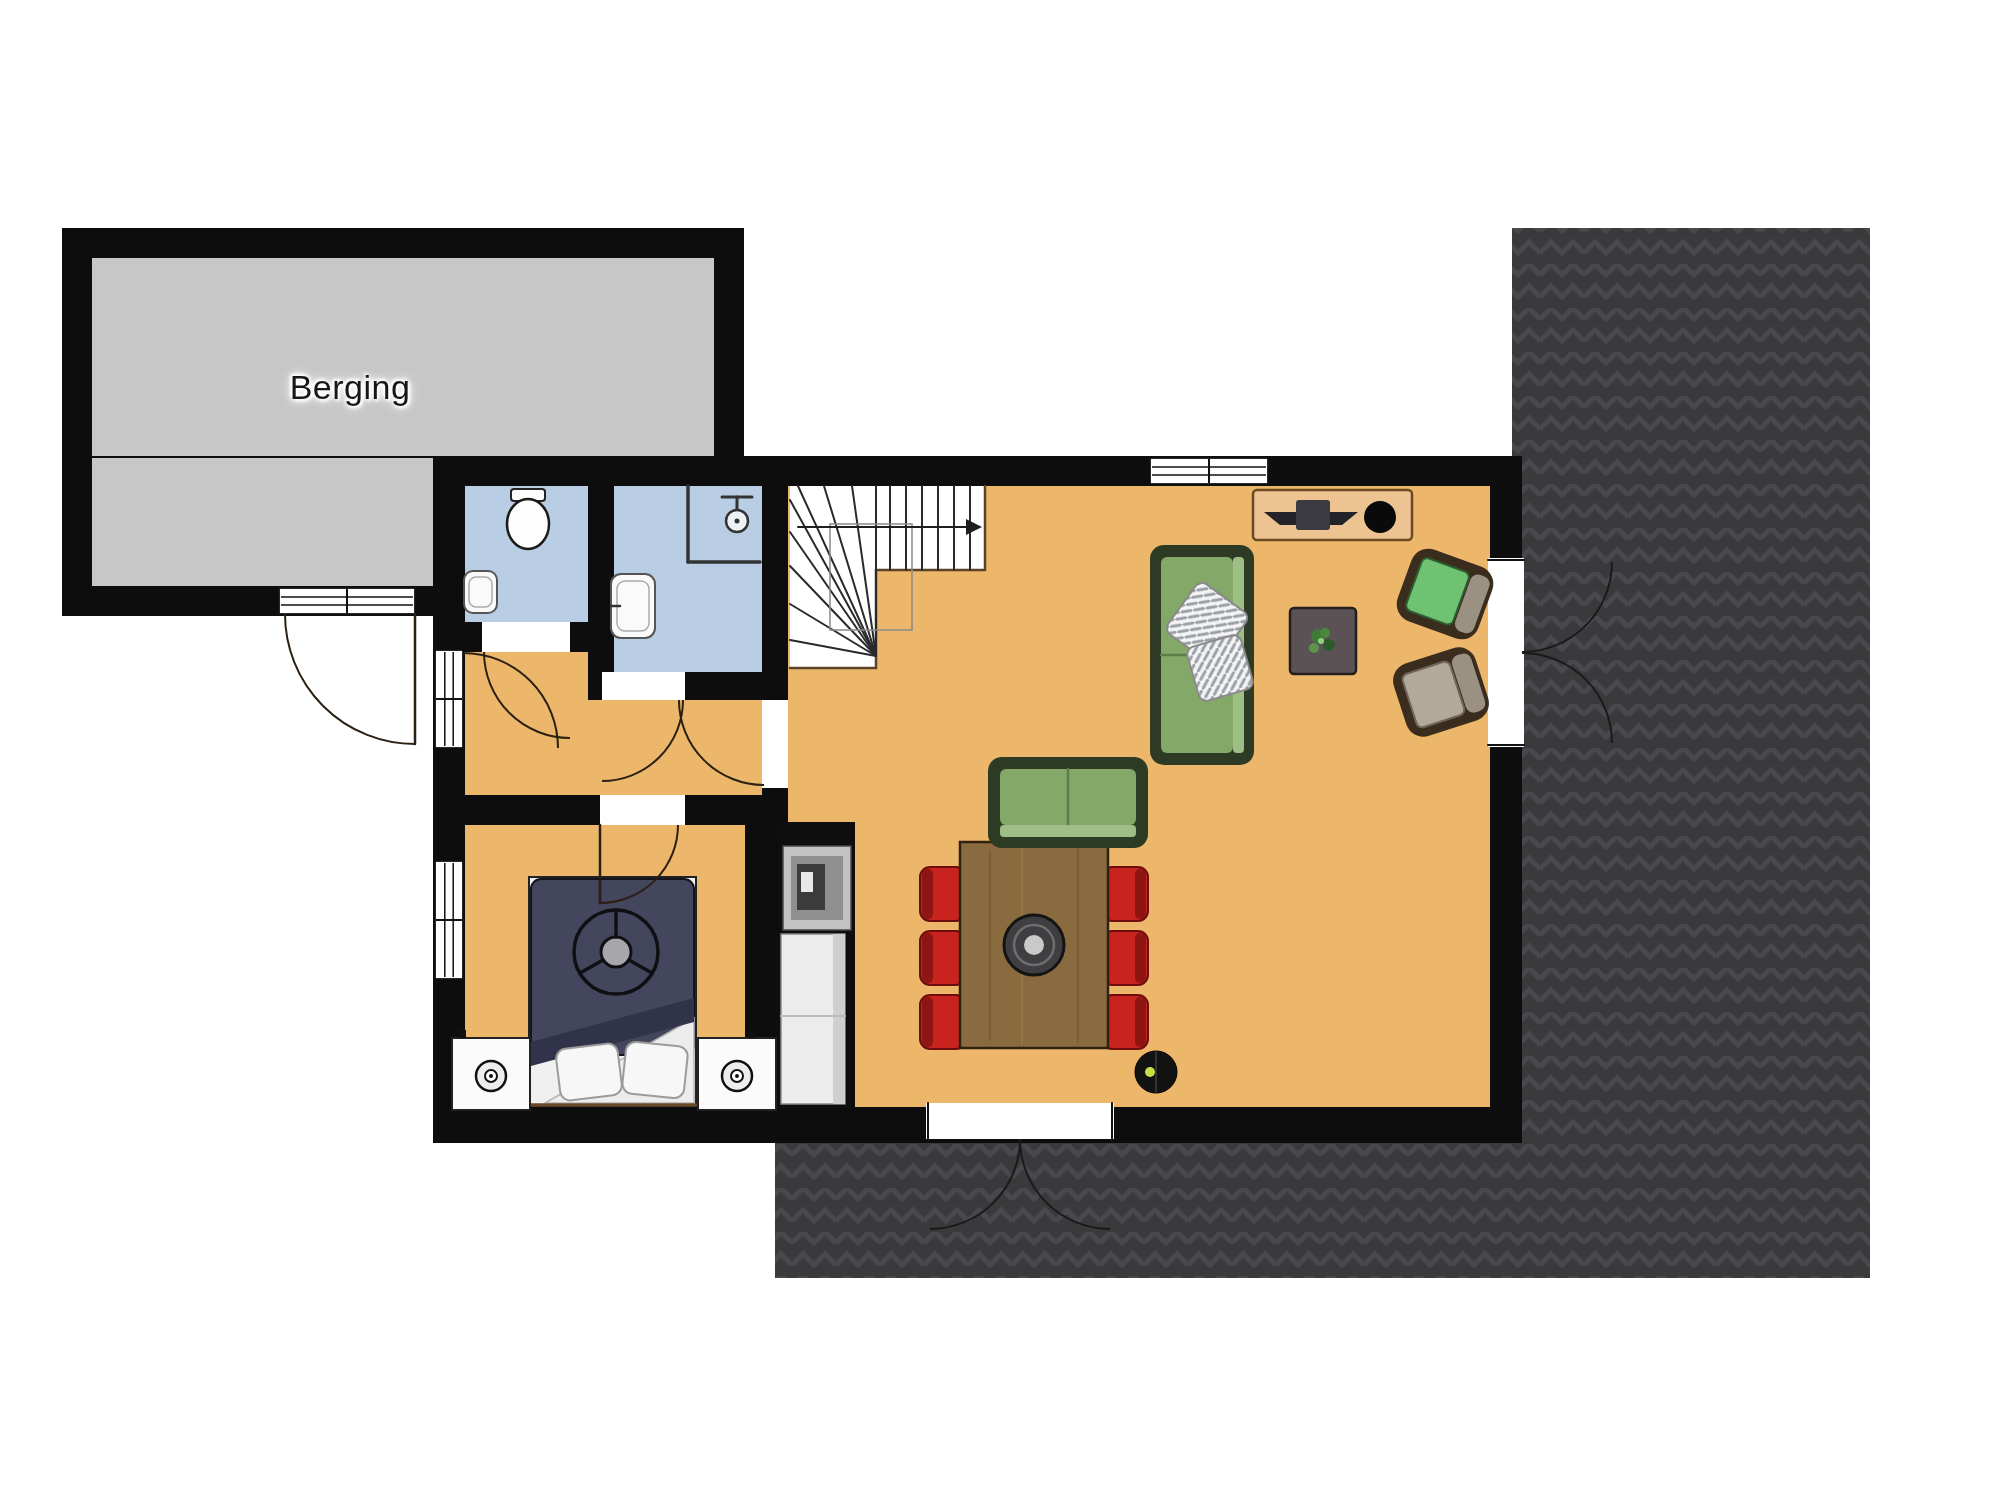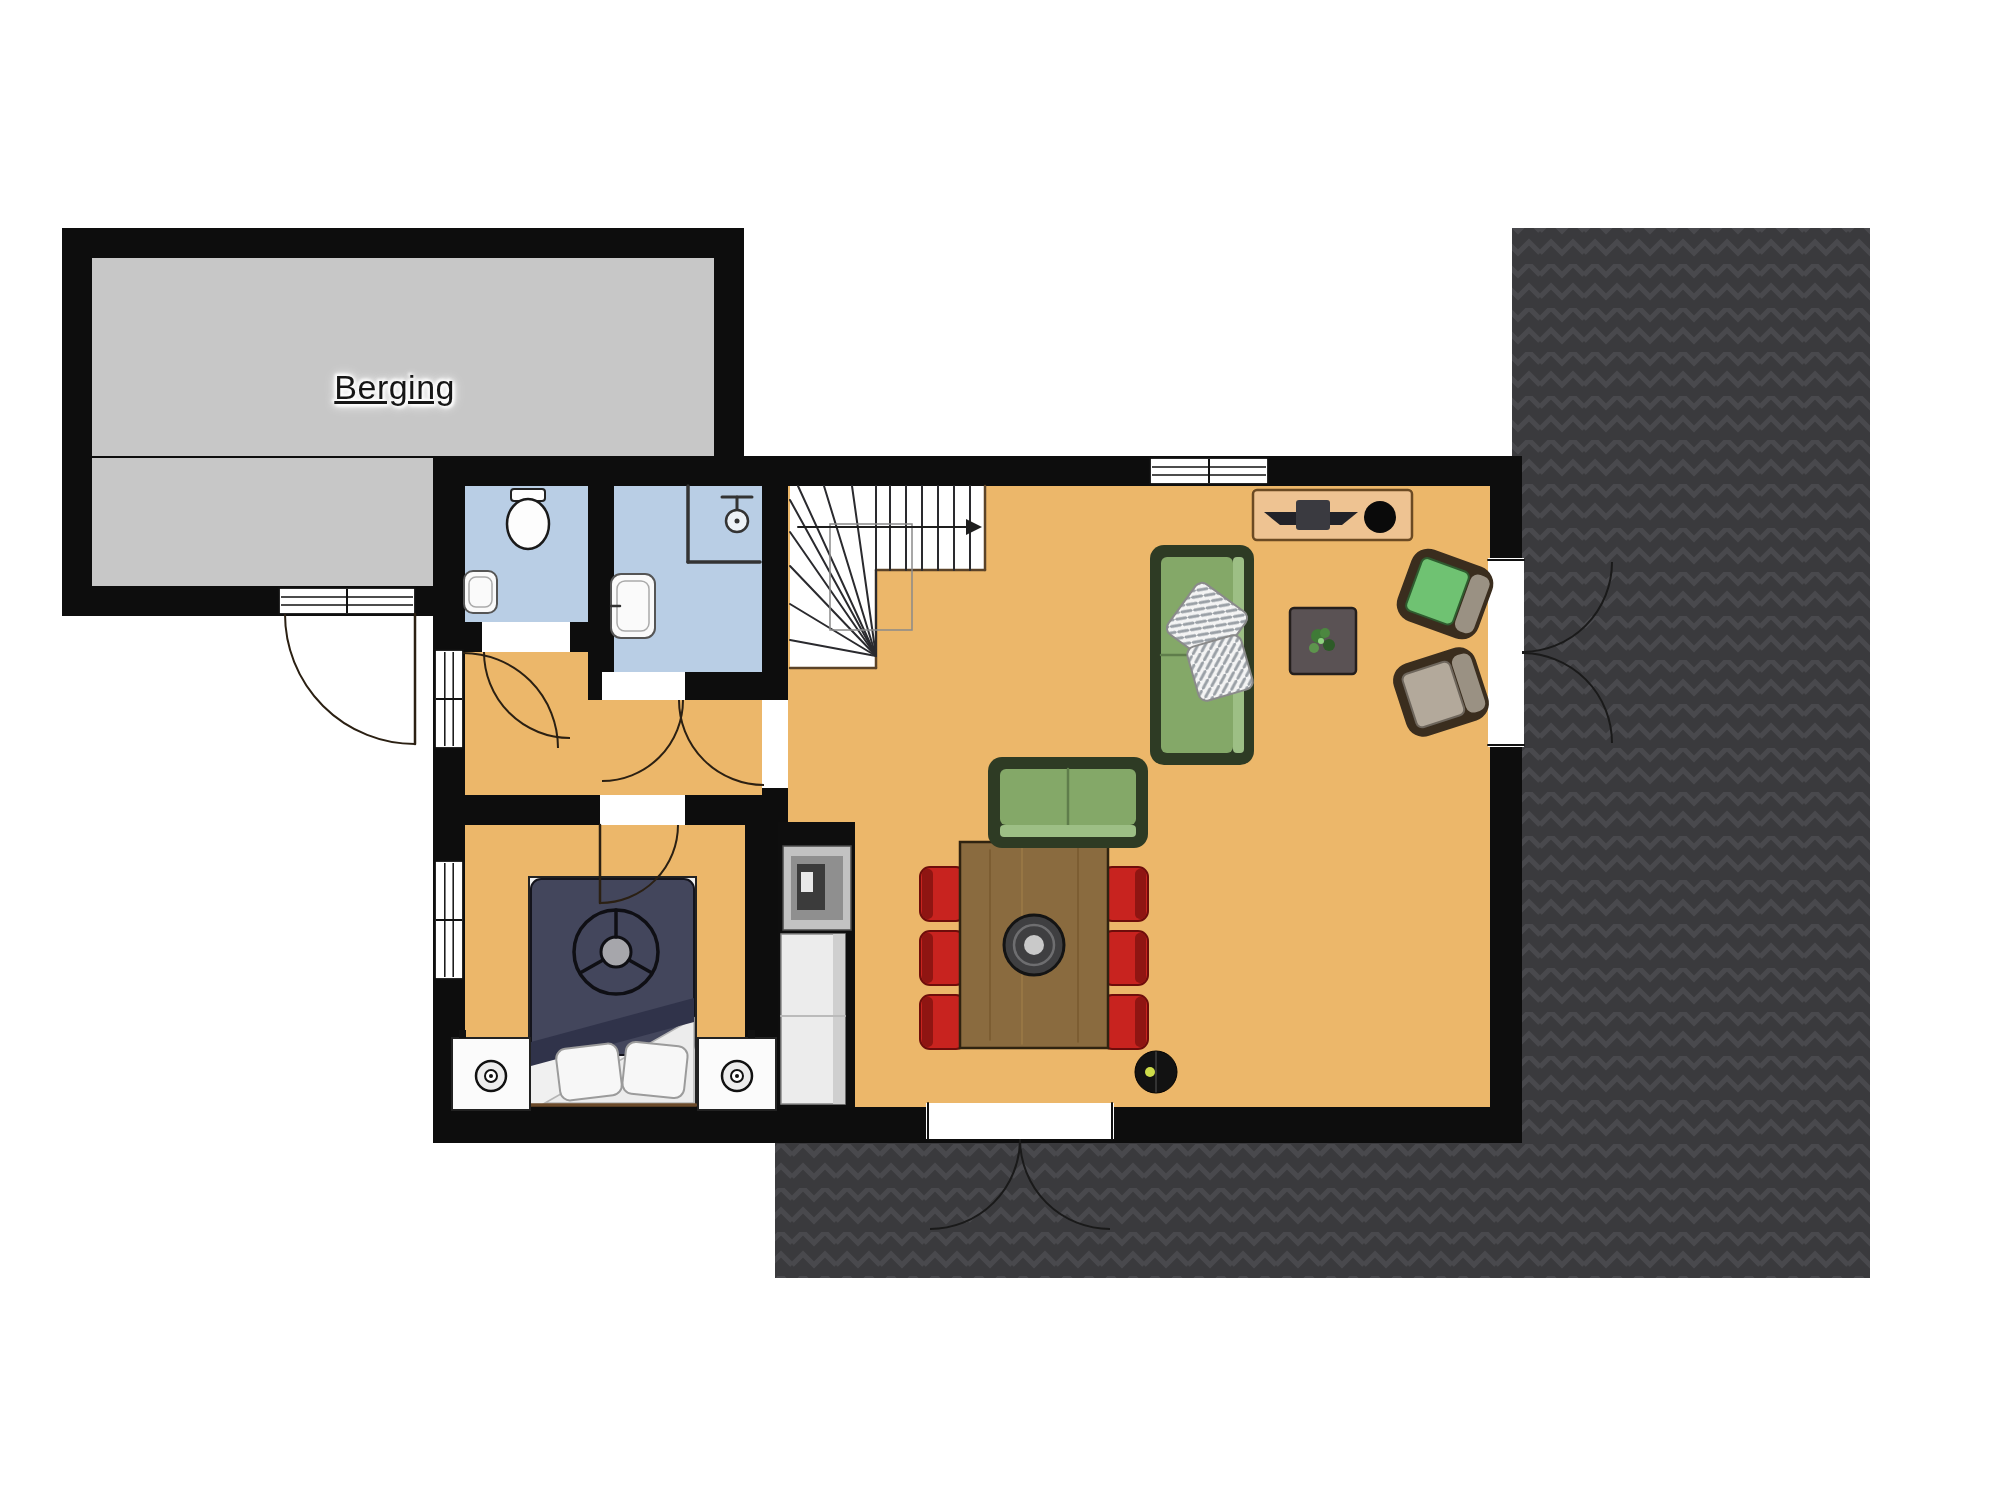--- a/index.html
+++ b/index.html
@@ -1,21 +1,21 @@
 <!DOCTYPE html>
 <html><head>
 <meta charset="utf-8">
 <style>
   html,body{margin:0;padding:0;background:#fff;}
   .stage{position:relative;width:2000px;height:1500px;background:#ffffff;overflow:hidden;
          font-family:"Liberation Sans", sans-serif;}
   .stage svg{position:absolute;left:0;top:0;width:2000px;height:1500px;display:block;}
-  .room-label{position:absolute;left:245px;top:368px;width:210px;text-align:right;
+  .room-label{position:absolute;left:245px;top:368px;width:210px;text-align:center;
         font-size:34px;font-weight:500;color:#161616;letter-spacing:.5px;
-        text-shadow:0 0 4px #fff,0 0 6px #fff,0 0 10px #fff,0 0 14px #fff,2px 2px 3px #fff,-2px -2px 3px #fff;text-decoration:underline;}
+        text-shadow:0 0 4px #fff,0 0 6px #fff,0 0 10px #fff,0 0 14px #fff,2px 2px 3px #fff,-2px -2px 3px #fff;}
 </style>
 </head>
 <body>
 
 <div class="stage">
   <svg id="scene" xmlns="http://www.w3.org/2000/svg" viewBox="0 0 2000 1500">
     <defs>
       <pattern id="hb" width="44" height="44" patternUnits="userSpaceOnUse">
         <rect id="hb-base" width="44" height="44" fill="#3a3a3d"></rect>
         <path class="hb-line" d="M0 11 L11 0 L22 11 L33 0 L44 11" fill="none" stroke="#49494d" stroke-width="5"></path>

